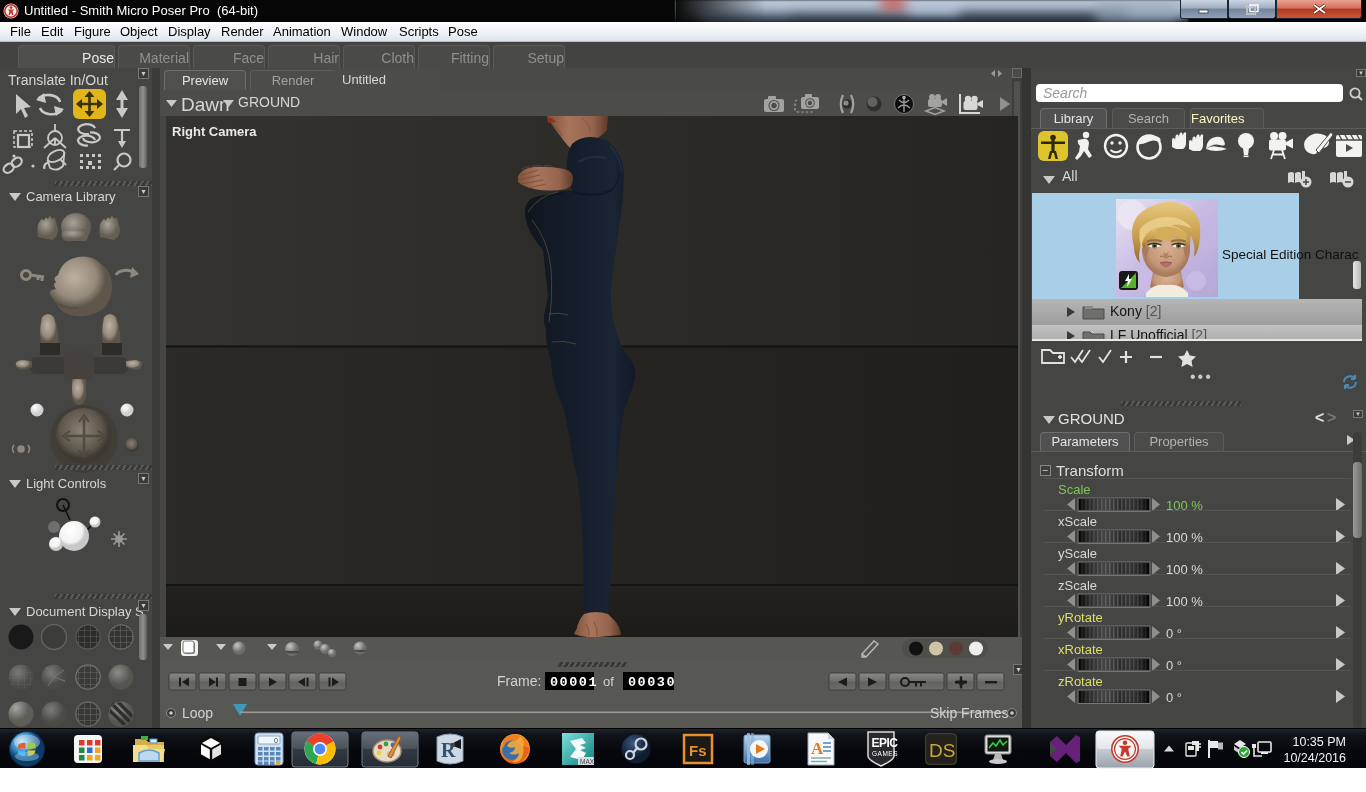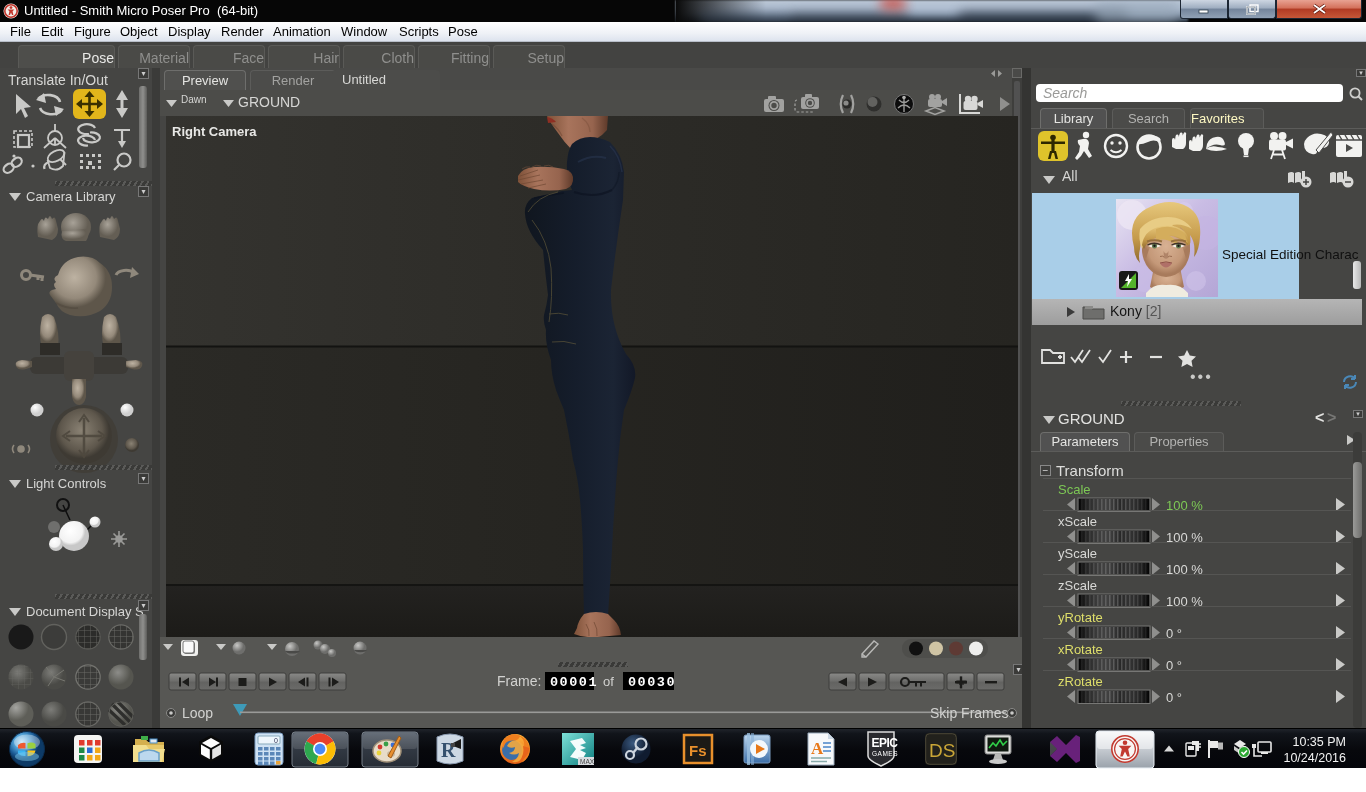--- a/index.html
+++ b/index.html
@@ -411,21 +411,21 @@
 
       <div class="abs" style="left:0;top:0;width:862px;height:22px;background:#4a4a48"></div>
       <div class="abs" style="left:4px;top:2px;width:82px;height:20px;border:1px solid #6e6e6c;border-bottom:none;border-radius:4px 4px 0 0;background:#50504e;color:#e4e4e2;font-size:13px;text-align:center;line-height:19px">Preview</div>
       <div class="abs" style="left:90px;top:2px;width:86px;height:20px;border:1px solid #5c5c5a;border-bottom:none;border-radius:4px 4px 0 0;background:#4c4c4a;color:#a2a2a0;font-size:13px;text-align:center;line-height:19px">Render</div>
       <div class="abs" style="left:172px;top:2px;width:108px;height:20px;border-radius:4px 4px 0 0;color:#d8d8d6;font-size:13px;text-align:left;padding-left:10px;line-height:19px;background:#4c4c4a">Untitled</div>
 
       <div class="abs" style="left:0;top:22px;width:862px;height:26px;background:#4c4c49"></div>
       <svg width="12" height="9" style="position:absolute;left:6px;top:31px">
           <path d="M0 1 L11 1 L5.5 8 Z" fill="#c9c9c7"></path>
         </svg>
-      <div class="abs" style="left:21px;top:26px;color:#d6d6d4;font-size:10px">Dawn</div>
+      <div class="abs" style="left:21px;top:26px;color:#d6d6d4;font-size:19px">Dawn</div>
       <svg width="12" height="9" style="position:absolute;left:63px;top:31px">
           <path d="M0 1 L11 1 L5.5 8 Z" fill="#c9c9c7"></path>
         </svg>
       <div class="abs" style="left:78px;top:26px;color:#d6d6d4;font-size:14px">GROUND</div>
       <svg width="270" height="26" style="position:absolute;left:592px;top:22px" id="camicons">
         <g fill="#a2a2a0">
 
           <rect x="12" y="9" width="20" height="13" rx="2"></rect>
           <rect x="16" y="6" width="8" height="4" rx="1"></rect>
           <circle cx="22" cy="15.5" r="5.5" fill="#4c4c49"></circle>
@@ -819,20 +819,30 @@
       </div>
       <div class="abs" style="left:1px;top:231px;width:330px;height:26px;background:linear-gradient(#b5b5b5,#9d9d9d)">
         <svg width="12" height="12" style="position:absolute;left:33px;top:7px">
             <path d="M2 1 L10 6 L2 11 Z" fill="#3a3a3a"></path>
           </svg>
         <svg width="24" height="18" style="position:absolute;left:50px;top:4px">
           <path d="M1 4 L8 4 L10 6 L22 6 L22 16 L1 16 Z" fill="#6e6e6c" stroke="#4a4a48"></path>
           <rect x="3" y="3" width="8" height="3" fill="#8a8a88"></rect>
         </svg>
         <div class="abs" style="left:78px;top:4px;font-size:14px;color:#141414">Kony <span style="color:#555">[2]</span></div>
+      </div>
+      <div class="abs" style="left:1px;top:257px;width:330px;height:16px;background:linear-gradient(#c2c2c2,#adadad);overflow:hidden">
+        <svg width="12" height="12" style="position:absolute;left:33px;top:5px">
+            <path d="M2 1 L10 6 L2 11 Z" fill="#3a3a3a"></path>
+          </svg>
+        <svg width="24" height="18" style="position:absolute;left:50px;top:3px">
+          <path d="M1 4 L8 4 L10 6 L22 6 L22 16 L1 16 Z" fill="#6e6e6c" stroke="#4a4a48"></path>
+        </svg>
+        <div class="abs" style="left:78px;top:2px;font-size:14px;color:#141414">LF Unofficial <span style="color:#555">[2]</span></div>
+        <div class="abs" style="left:0;top:14px;width:330px;height:2px;background:#e8e8e8"></div>
       </div>
 
       <svg width="335" height="30" style="position:absolute;left:0;top:275px">
         <g stroke="#e2e2e0" stroke-width="1.8" fill="none">
           <path d="M11 8 L11 20 L33 20 L33 10 L22 10 L19 7 L11 7 Z"></path>
           <path d="M27 14 L31 14 M29 12 L29 16"></path>
           <path d="M40 14 L44 19 L52 7 M47 14 L51 19 L59 7"></path>
           <path d="M68 14 L72 19 L80 7"></path>
           <path d="M95 8 L95 20 M89 14 L101 14" stroke-width="2.2"></path>
           <path d="M119 14 L131 14" stroke-width="2.2"></path>

